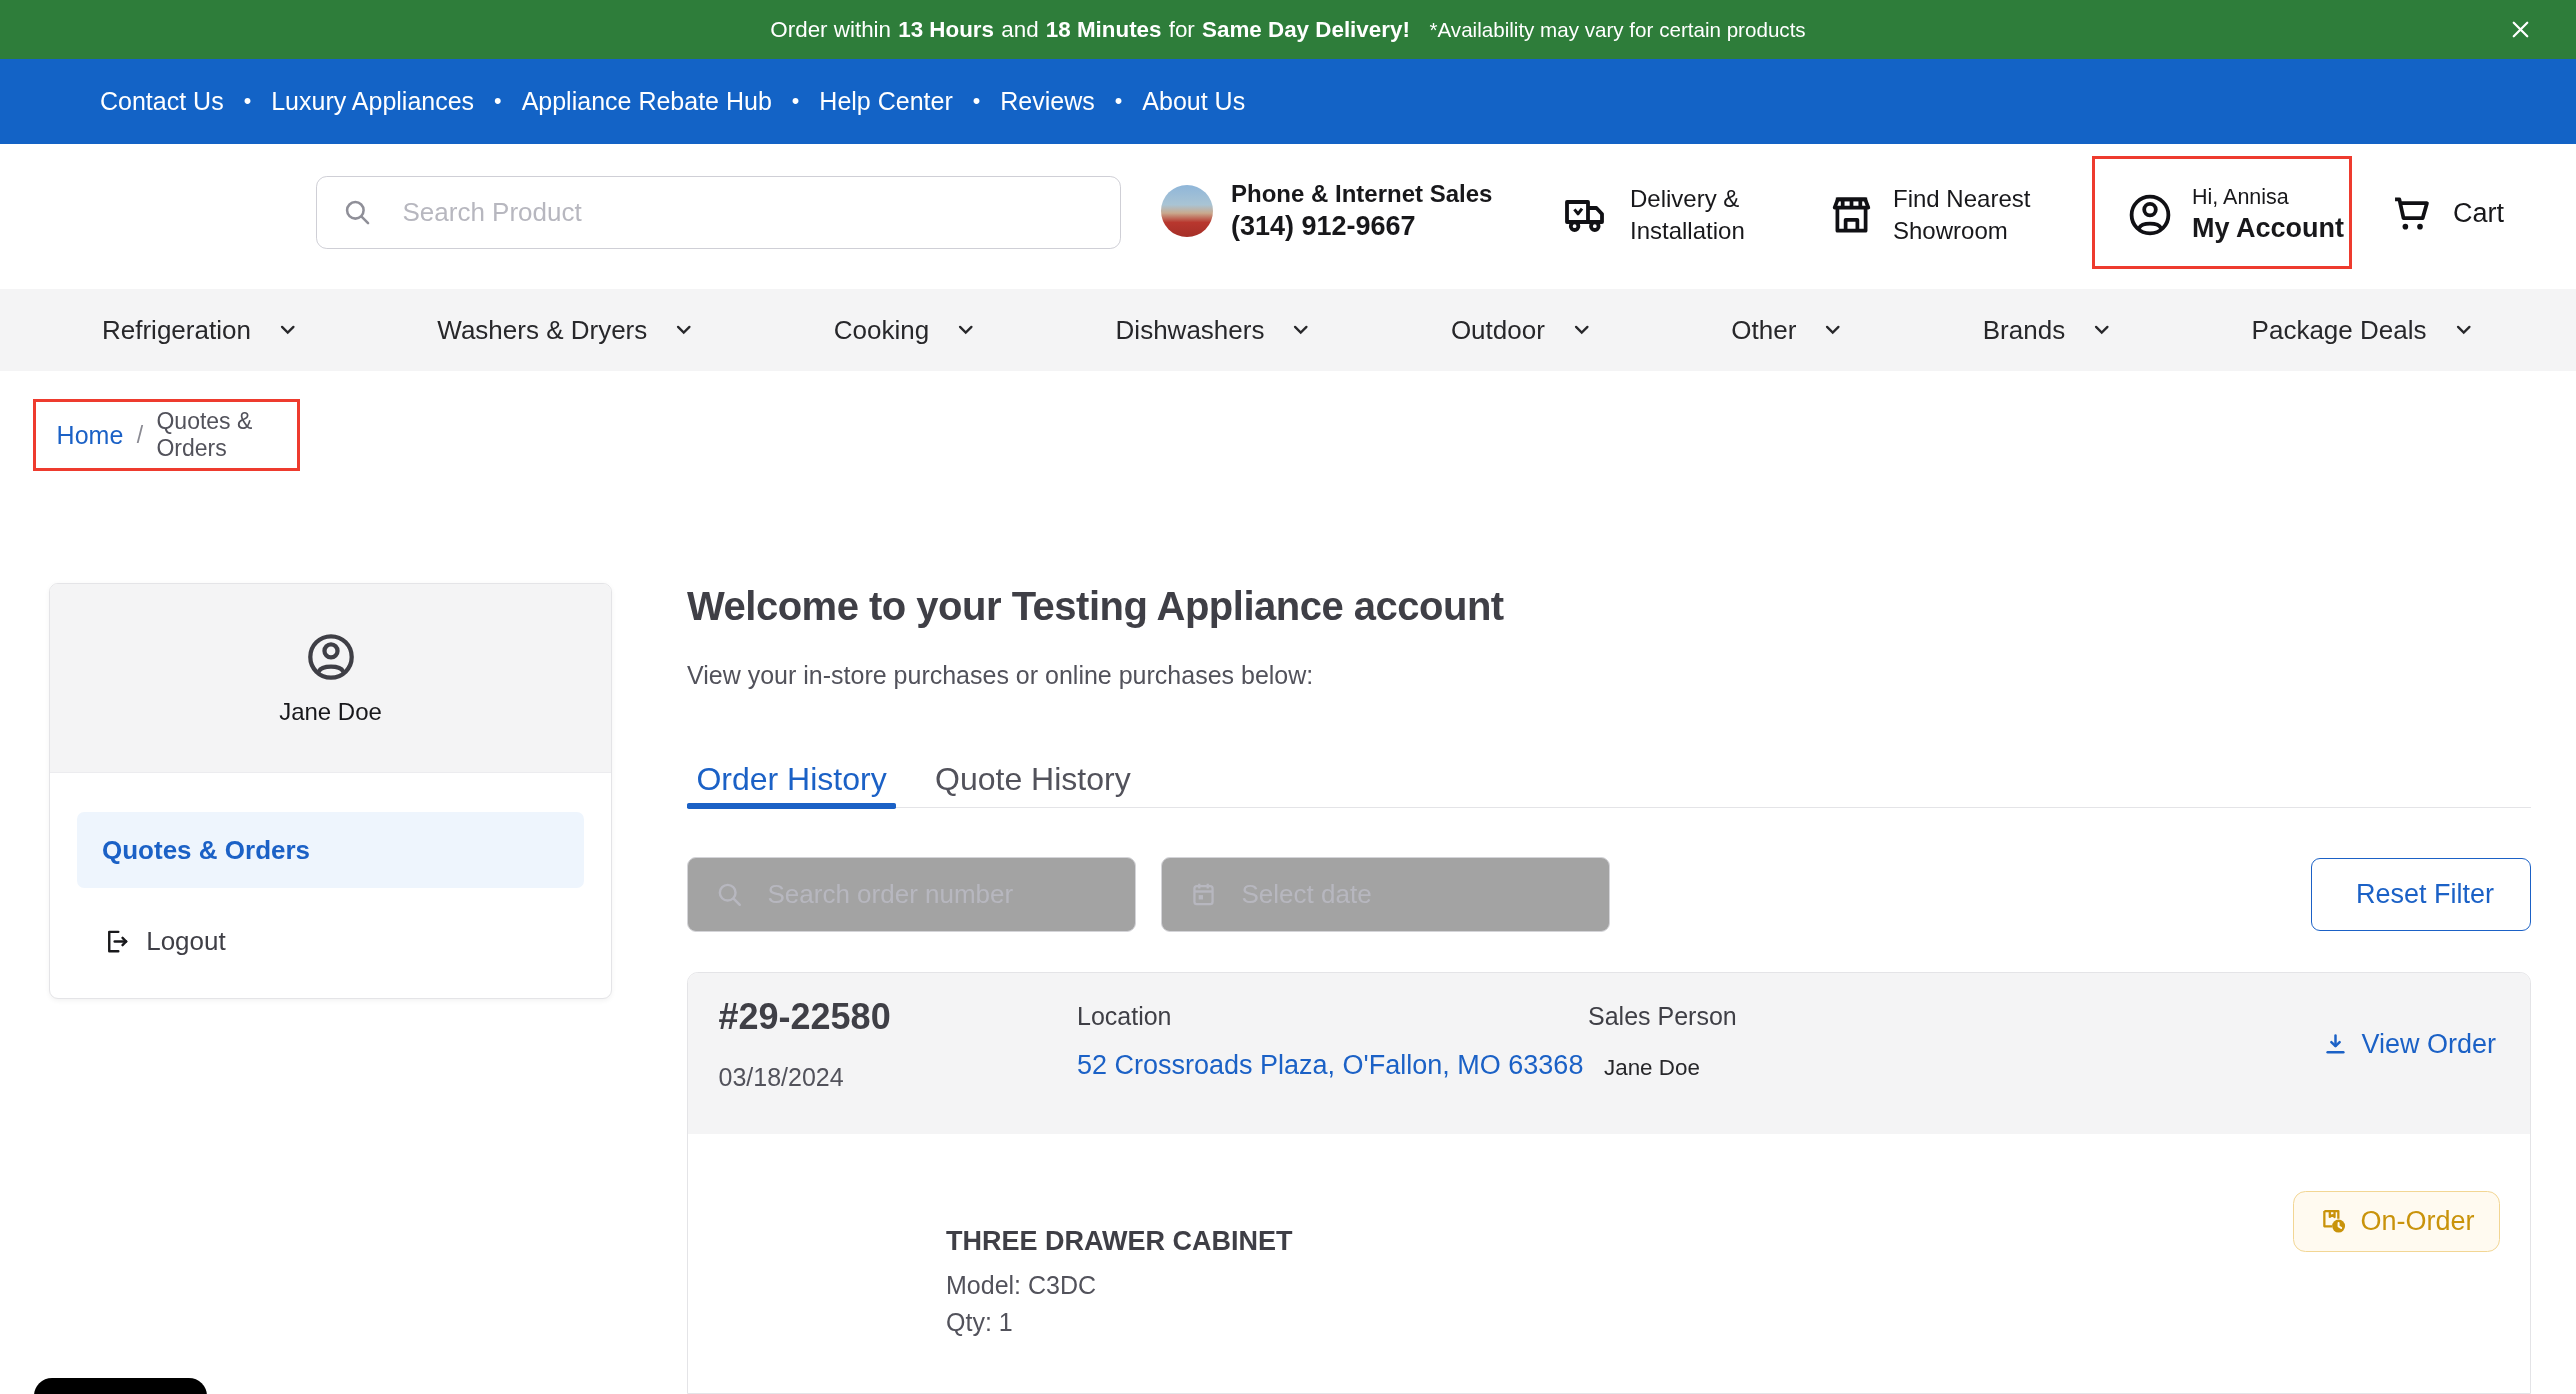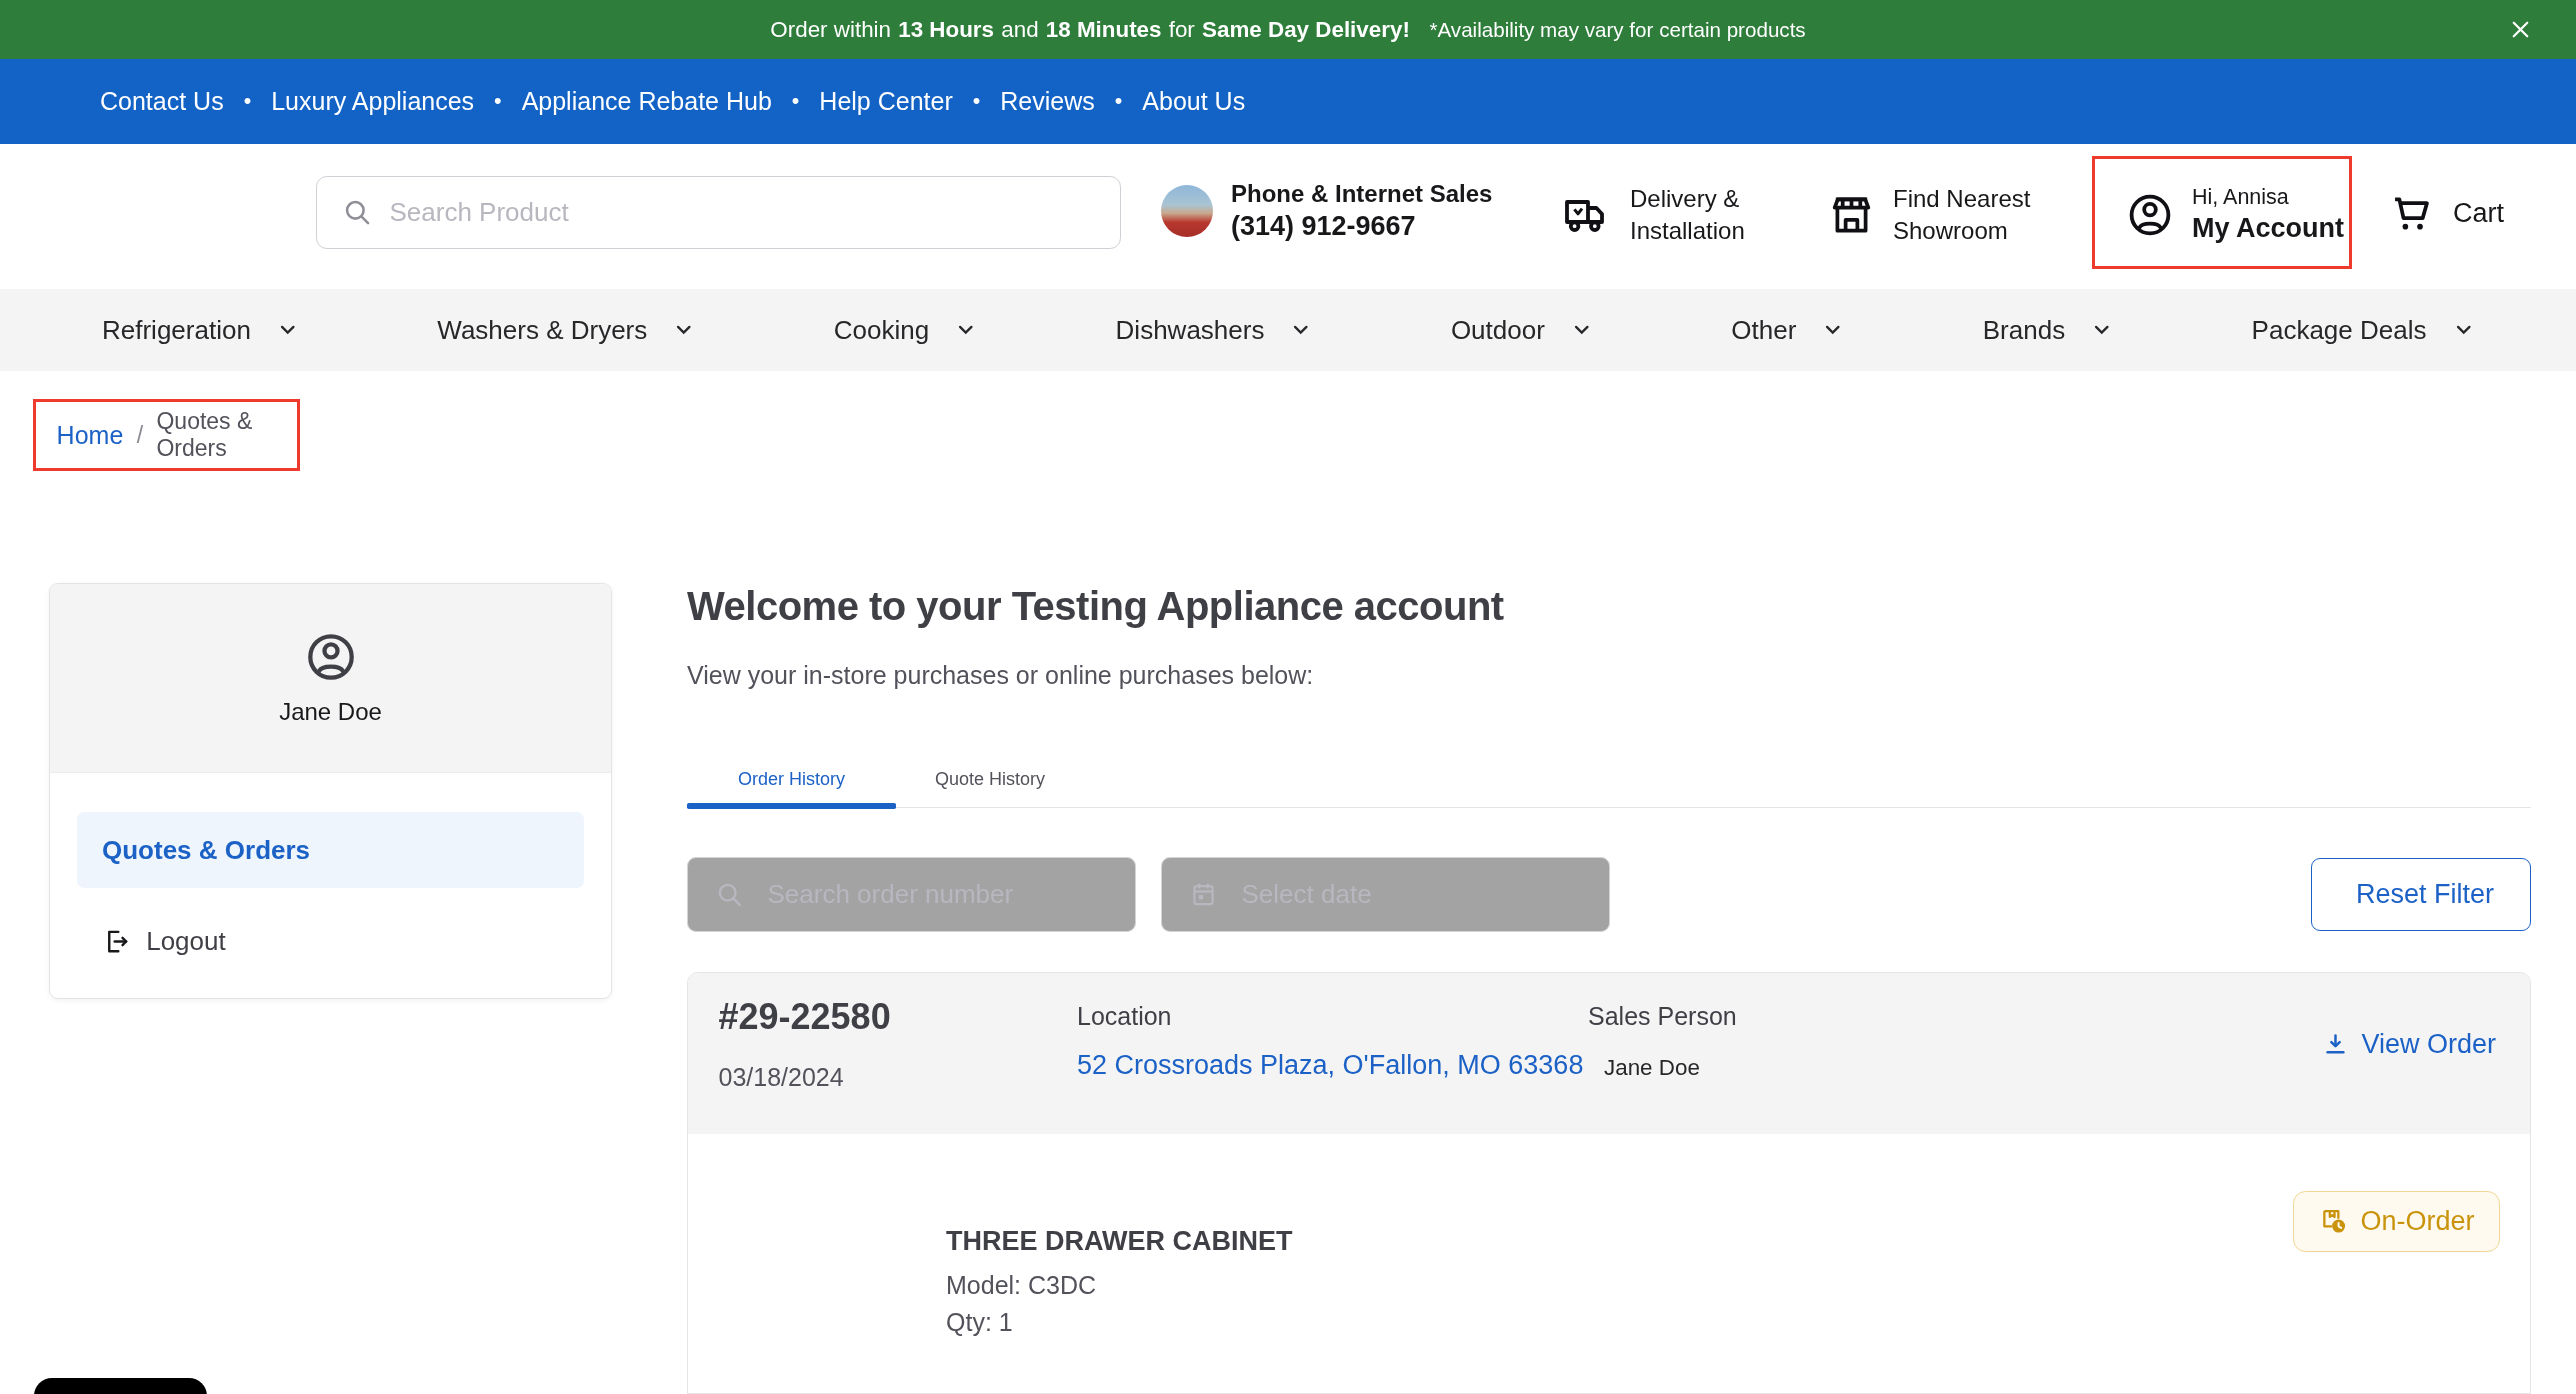--- a/index.html
+++ b/index.html
@@ -34,21 +34,21 @@
 
   
   .header { position:absolute; left:0; top:144px; width:100%; height:144px; background:#fff; }
   .searchbox {
     position:absolute; left:316px; top:32px; width:805px; height:73px;
     border:1.8px solid #cfcfd6; border-radius:10.8px; display:flex; align-items:center;
     padding-left:25px; background:#fff;
   }
   .searchbox svg { width:30.5px; height:30.5px; color:#8f8f98; }
   .searchbox input {
-    border:none; outline:none; font-size:26px; margin-left:15px; width:699px;
+    border:none; outline:none; font-size:26px; margin-left:28px; width:699px;
     font-family:"Liberation Sans", sans-serif; color:#27272a; background:transparent;
   }
   .searchbox input::placeholder { color:#b7b7bf; }
 
   .hgroup { position:absolute; display:flex; align-items:center; gap:18px; color:#18181b; }
   .hgroup .ic { color:#101014; }
   .hgroup .t1 { font-size:24px; line-height:1.32; }
   .hgroup .t1b { font-size:24px; font-weight:600; line-height:1.3; }
   .hgroup .t2b { font-size:27px; font-weight:700; line-height:1.3; }
   .avatar {
@@ -112,21 +112,21 @@
     position:absolute; left:687px; top:584px; font-size:40px; font-weight:700;
     color:#3f3f46; letter-spacing:-0.5px;
   }
   .page-sub { position:absolute; left:687px; top:661px; font-size:25px; color:#52525b; }
 
   .tabs {
     position:absolute; left:687px; top:751px; width:1844px; height:57px;
     display:flex; border-bottom:1.8px solid #e4e4e7;
   }
   .tab { position:relative; display:flex; align-items:center; justify-content:center;
-    font-size:18px; cursor:pointer;text-align:center; }
+    font-size:32px; cursor:pointer;text-align:center; }
   .tab.active { width:209px; color:#1b61c6; font-weight:500; }
   .tab.active::after { content:""; position:absolute; left:0; right:0; bottom:-1.8px; height:5.4px;
     background:#1b61c6; border-radius:1.8px; }
   .tab.inactive { color:#52525b; padding:0 39px; }
 
   .filter-input {
     position:absolute; top:857px; height:75px; border:1.8px solid #d4d4d8; border-radius:9px;
     background:#a3a3a3; display:flex; align-items:center; padding-left:27px;
   }
   .filter-input svg { width:29px; height:29px; color:#b7b7bf; }

